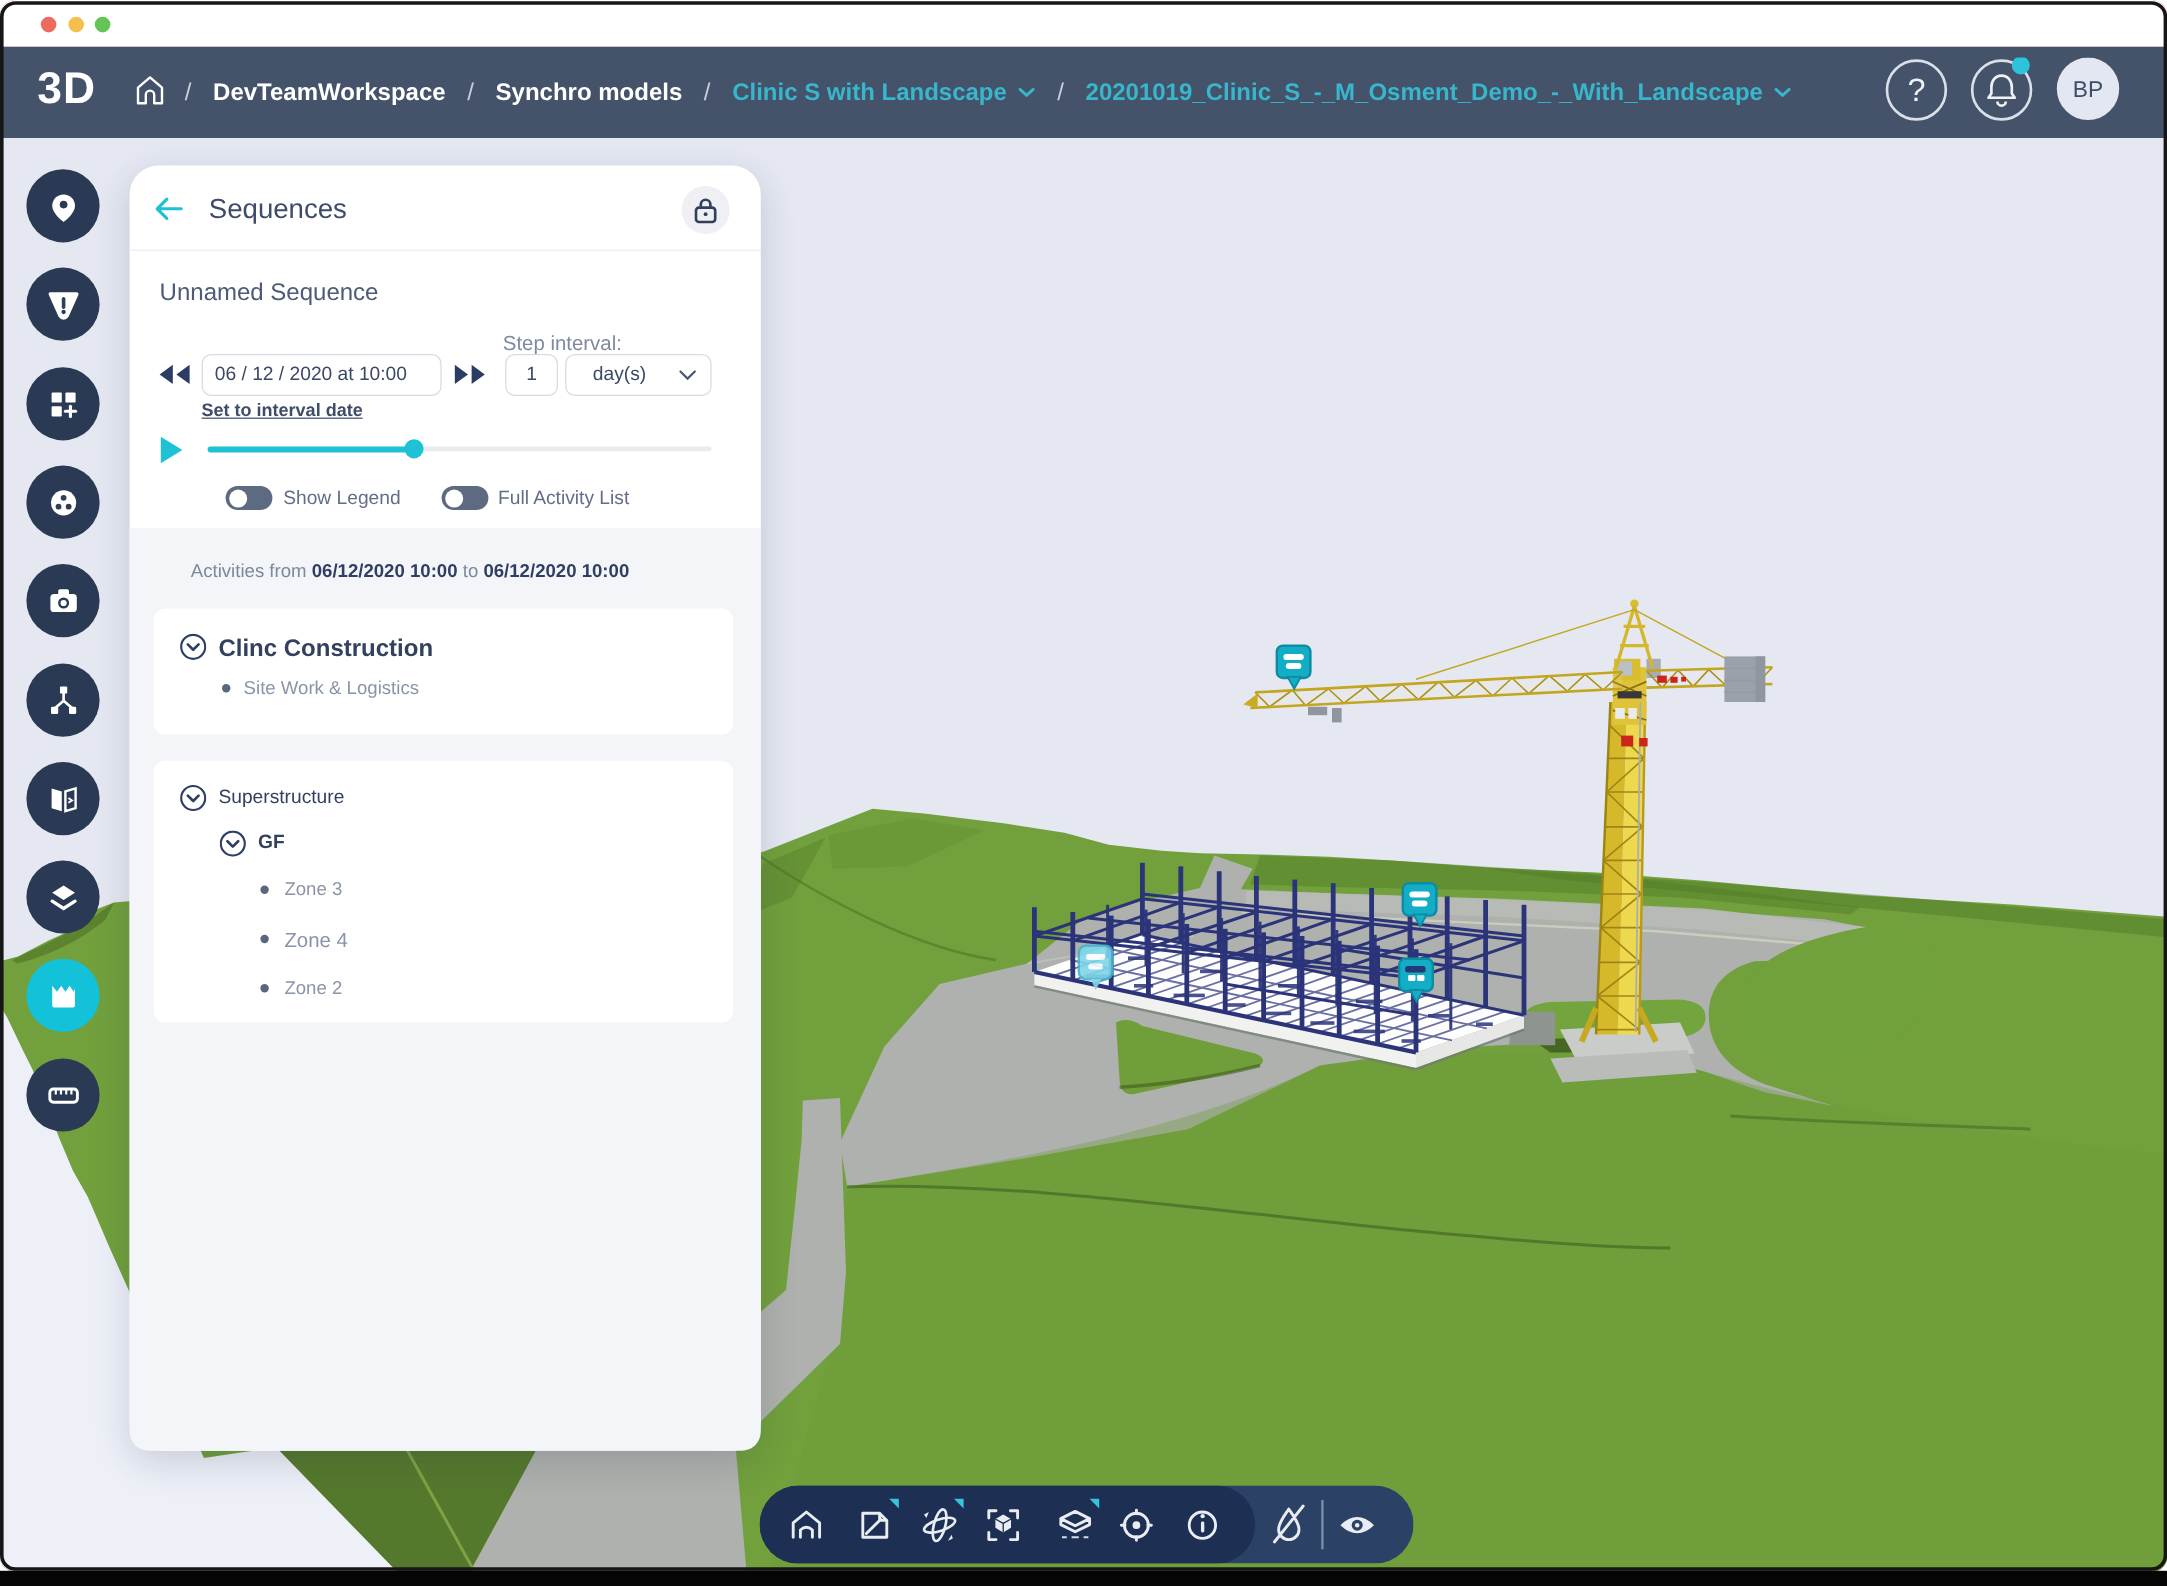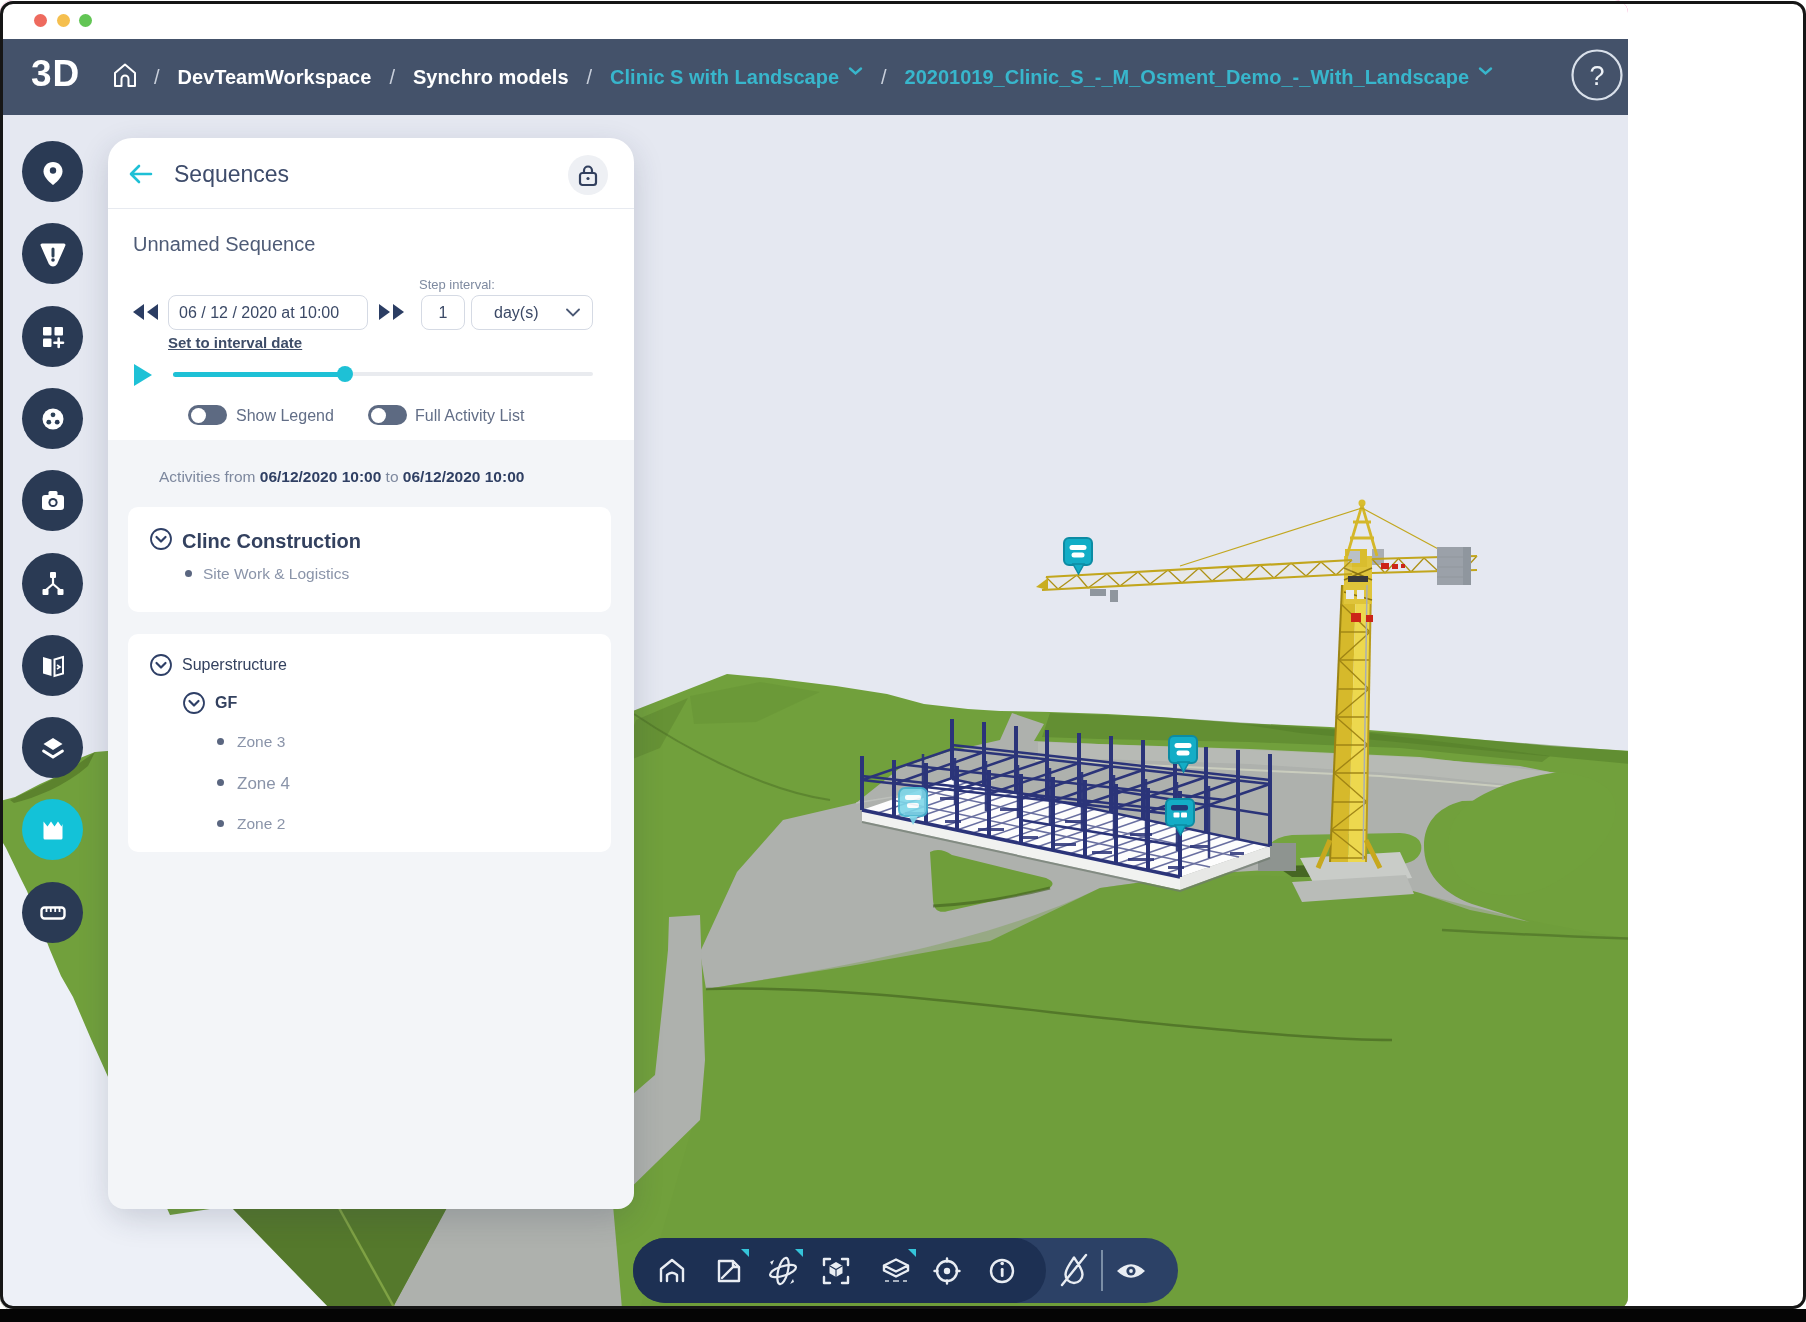--- a/index.html
+++ b/index.html
@@ -1,27 +1,27 @@
 <!DOCTYPE html>
 <html><head><meta charset="utf-8">
 <style>
 *{margin:0;padding:0;box-sizing:border-box}
 html,body{width:1806px;height:1322px;background:#fff;font-family:"Liberation Sans",sans-serif;overflow:hidden}
 #page{position:relative;width:1806px;height:1322px;background:#fff}
-#win{position:absolute;left:0;top:0;width:1628px;height:1310px;border-radius:13px;overflow:hidden;background:#ec4899}
+#win{position:absolute;left:0;top:0;width:1806px;height:1310px;border-radius:13px;overflow:hidden;background:#ec4899}
 #frame{position:absolute;left:0px;top:1px;width:1806px;height:1308px;border:3.5px solid #161616;border-radius:13px;z-index:90;pointer-events:none}
 #btm{position:absolute;left:0;top:1309px;width:1806px;height:13px;background:#050505;z-index:95}
 #titlebar{position:absolute;left:0;top:0;width:100%;height:39px;background:#fff}
 .dot{position:absolute;top:14px;width:13px;height:13px;border-radius:50%}
 #header{position:absolute;left:0;top:39px;width:100%;height:76px;background:#44526a}
 #logo{position:absolute;left:31px;top:14px;color:#fff;font-size:37px;font-weight:700;letter-spacing:1px}
 #crumbs{position:absolute;left:154px;top:0px;height:76px;display:flex;align-items:center;gap:18px;font-size:20px;color:#fff;white-space:nowrap}
 #crumbs .sep{color:#c8cfdb;font-weight:400}
 #crumbs .b{font-weight:700}
-#crumbs .t{color:#38b6cc;font-weight:700;display:flex;align-items:flex-start;gap:9px}
+#crumbs .t{color:#38b6cc;font-weight:700;display:flex;align-items:center;gap:9px}
 #scene{position:absolute;left:0;top:115px;width:1806px;height:1195px}
 #panel{position:absolute;left:108px;top:23px;width:526px;height:1071px;background:#fff;border-radius:24px;box-shadow:0 10px 30px rgba(40,50,80,.18);z-index:20}
 .sbbtn{position:absolute;left:22px;width:61px;height:61px;border-radius:50%;background:#2a3a54;z-index:22;display:flex;align-items:center;justify-content:center}
 #toolbar{position:absolute;left:633px;top:1123px;width:545px;height:65px;z-index:20}
 </style></head>
 <body>
 <div id="page">
 <div id="win">
   <div id="titlebar">
     <div class="dot" style="left:34px;background:#ee6a5e"></div>
@@ -424,21 +424,21 @@
           </svg>
       <div style="position:absolute;left:66px;top:23px;font-size:23px;font-weight:500;color:#3e4c6b">Sequences</div>
       <div style="position:absolute;left:460px;top:17px;width:40px;height:40px;border-radius:50%;background:#eef0f4"></div>
       <svg style="position:absolute;left:470px;top:26px" width="20" height="23" viewBox="0 0 20 23" fill="none" stroke="#32405e" stroke-width="2.2">
             <rect x="2" y="9" width="16" height="12" rx="2.5"></rect>
             <path d="M6 9 V6.5 a4 4 0 0 1 8 0 V9"></path>
             <circle cx="10" cy="14.5" r="1.6" fill="#32405e" stroke="none"></circle>
           </svg>
       <div style="position:absolute;left:0;top:70px;width:526px;height:1px;background:#e7eaf0"></div>
       <div style="position:absolute;left:25px;top:95px;font-size:20px;color:#4e5b76">Unnamed Sequence</div>
-      <div style="position:absolute;left:311px;top:139px;font-size:13px;color:#7e8aa0">Step interval:</div>
+      <div style="position:absolute;left:311px;top:139px;font-size:17px;color:#7e8aa0">Step interval:</div>
       <svg style="position:absolute;left:24px;top:164px" width="28" height="20" viewBox="0 0 28 20">
             <g fill="#2b3d63">
               <path d="M12 2 L12 18 L1 10 Z"></path>
               <path d="M26 2 L26 18 L15 10 Z"></path>
             </g>
           </svg>
       <div style="position:absolute;left:60px;top:157px;width:200px;height:35px;border:1.5px solid #d5dae4;border-radius:8px;display:flex;align-items:center;padding-left:10px;font-size:16px;color:#3b4966">06 / 12 / 2020 at 10:00</div>
       <svg style="position:absolute;left:269px;top:164px" width="28" height="20" viewBox="0 0 28 20">
             <g fill="#2b3d63">
               <path d="M2 2 L2 18 L13 10 Z"></path>

